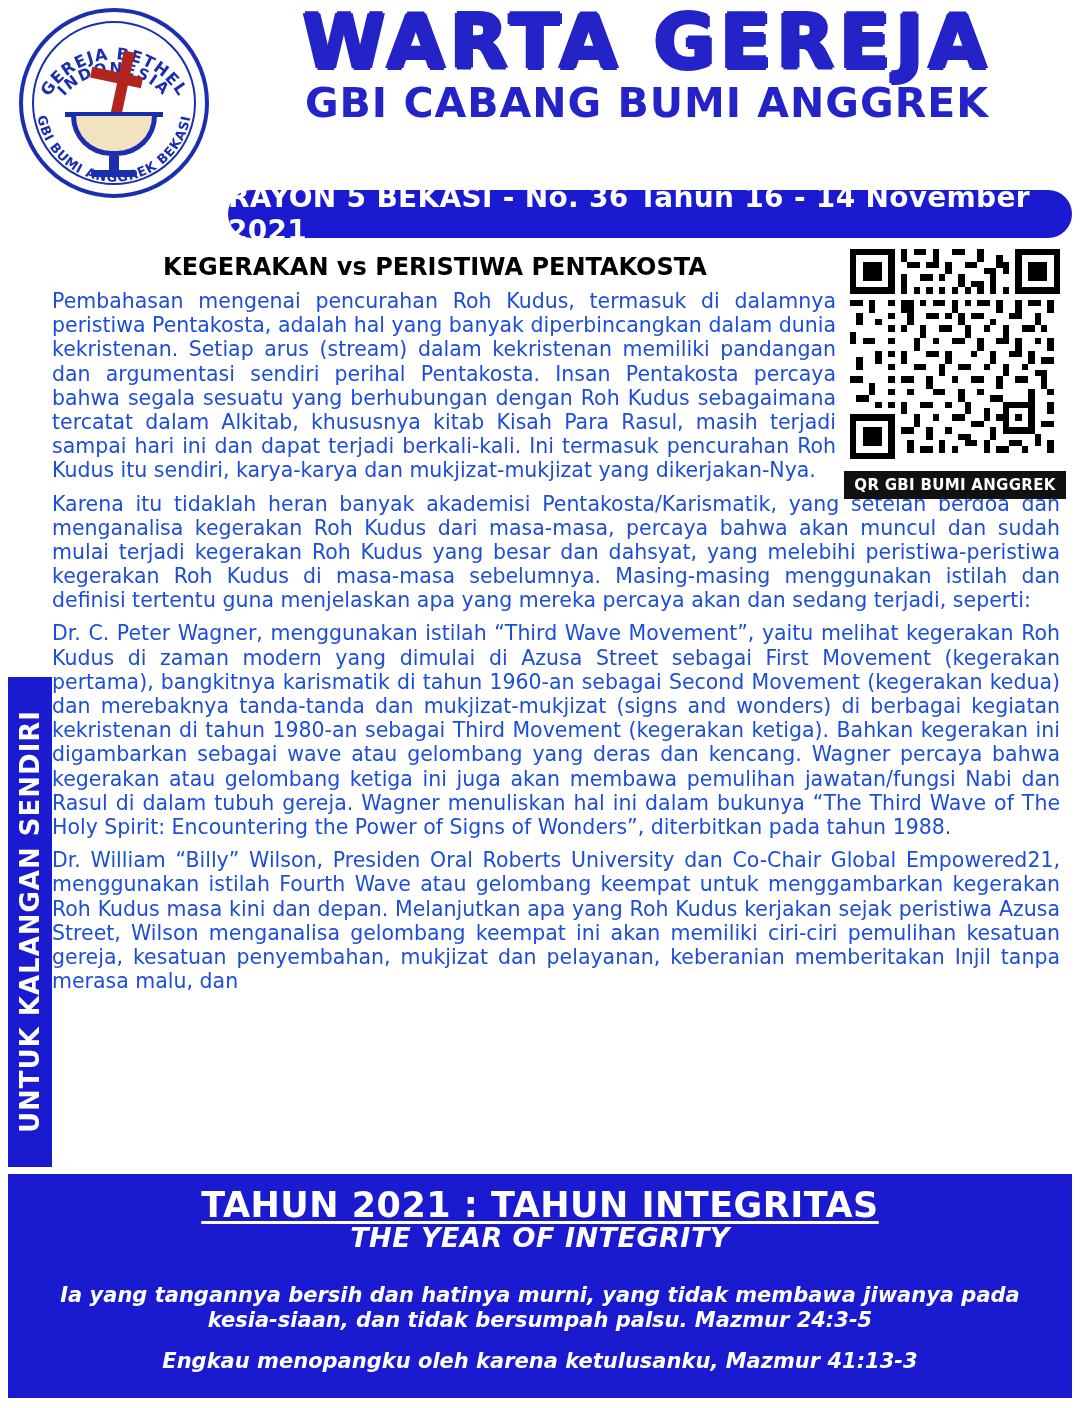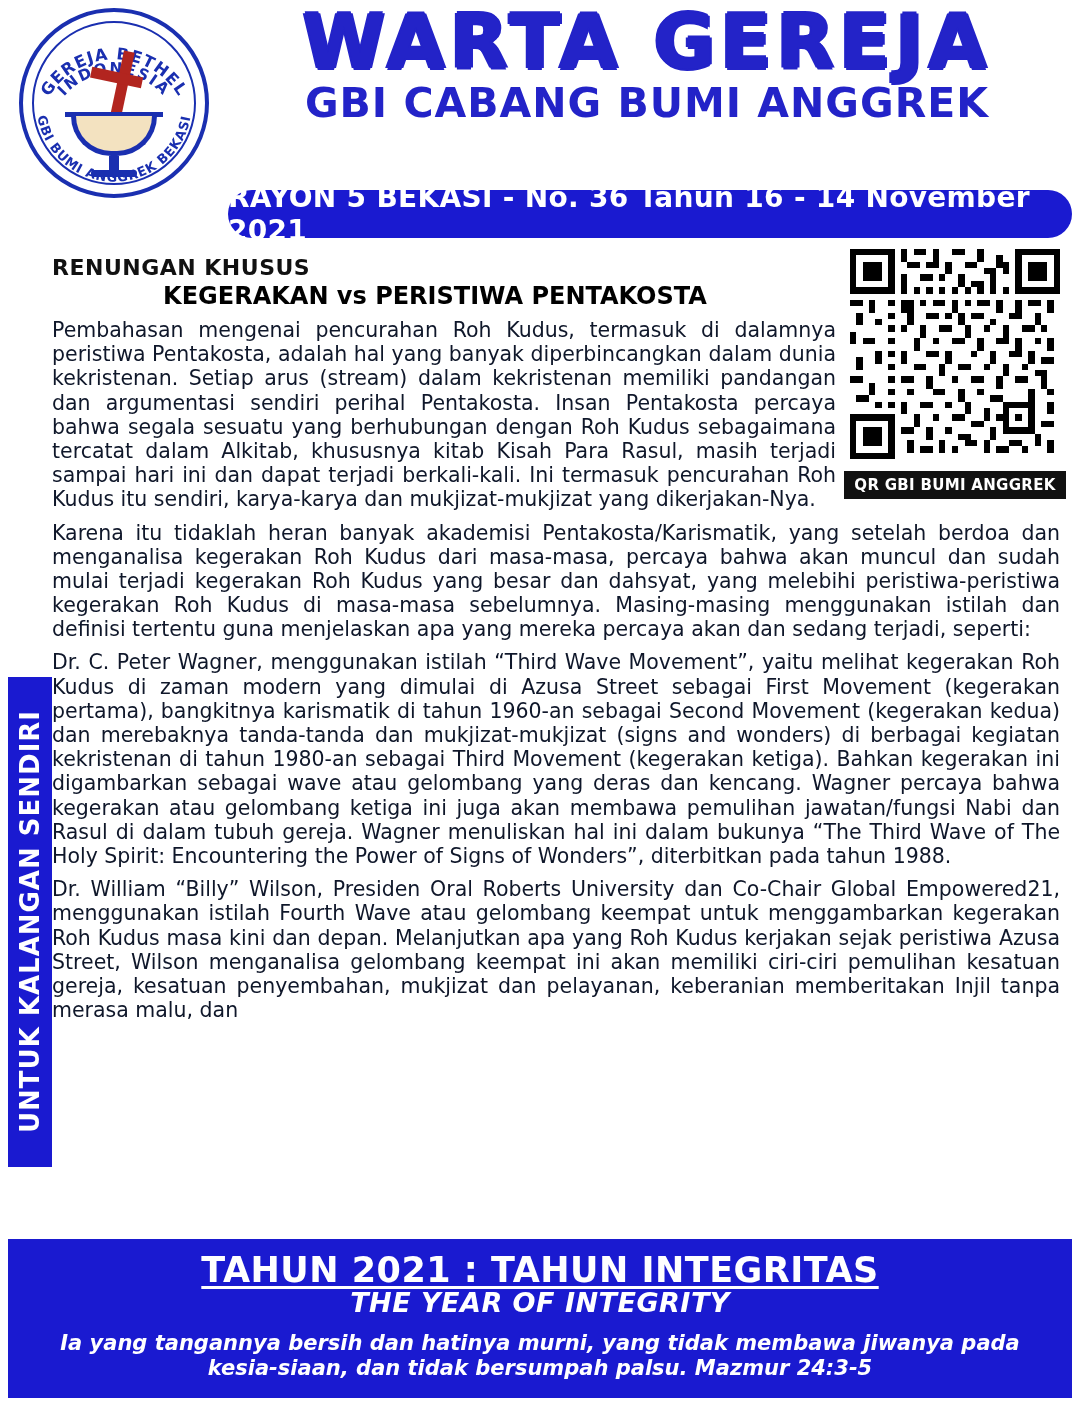--- a/index.html
+++ b/index.html
@@ -223,36 +223,36 @@
   }
 
   .text-col {
     margin-left: 40px;
     padding-right: 8px;
   }
   p.para {
     font-family: "DejaVu Sans", sans-serif;
     font-size: 20.5px;
     line-height: 1.18;
-    color: #0f172a;
+    color: #1d4ed8;
     margin: 0 0 9px 0;
     text-align: justify;
     text-justify: inter-word;
   }
   p.para.wrap-qr {
     padding-right: 224px;
   }
   .b { font-weight: normal; }
 
   
   .footer {
     position: absolute;
     left: 8px; right: 8px;
     bottom: 10px;
-    height: 159px;
+    height: 224px;
     background: #1a1ad0;
     color: #fff;
     padding: 12px 20px 10px 20px;
     text-align: center;
   }
   .footer-title {
     font-family: "DejaVu Sans", sans-serif;
     font-weight: bold;
     font-size: 35px;
     letter-spacing: 0.5px;
@@ -268,21 +268,21 @@
     letter-spacing: 0.5px;
     line-height: 1.1;
     margin-top: -2px;
   }
   .footer-verse {
     font-family: "DejaVu Sans", sans-serif;
     font-weight: bold;
     font-style: italic;
     font-size: 21px;
     line-height: 1.2;
-    margin-top: 13px;
+    margin-top: 30px;
     padding: 0 10px;
   }
   .footer-verse2 {
     font-family: "DejaVu Sans", sans-serif;
     font-weight: bold;
     font-style: italic;
     font-size: 21px;
     line-height: 1.2;
     margin-top: 16px;
   }
@@ -504,21 +504,20 @@
           <rect x="31" y="30" width="1" height="2"></rect>
         </g>
       </svg>
       <div class="qr-caption">QR GBI BUMI ANGGREK</div>
     </div>
 
     <div class="side-label">
       <span>UNTUK KALANGAN SENDIRI</span>
     </div>
 
-    <div class="kicker">RENUNGAN KHUSUS</div>
     <div class="article-title">KEGERAKAN vs PERISTIWA PENTAKOSTA</div>
 
     <div class="text-col">
       <p class="para wrap-qr">Pembahasan mengenai pencurahan Roh Kudus, termasuk di dalamnya peristiwa Pentakosta, adalah hal yang banyak diperbincangkan dalam dunia kekristenan. Setiap arus (stream) dalam kekristenan memiliki pandangan dan argumentasi sendiri perihal Pentakosta. Insan Pentakosta percaya bahwa segala sesuatu yang berhubungan dengan Roh Kudus sebagaimana tercatat dalam Alkitab, khususnya kitab Kisah Para Rasul, masih terjadi sampai hari ini dan dapat terjadi berkali-kali. Ini termasuk pencurahan Roh Kudus itu sendiri, karya-karya dan mukjizat-mukjizat yang dikerjakan-Nya.</p>
       <p class="para">Karena itu tidaklah heran banyak akademisi Pentakosta/Karismatik, yang setelah berdoa dan menganalisa kegerakan Roh Kudus dari masa-masa, percaya bahwa akan muncul dan sudah mulai terjadi kegerakan Roh Kudus yang besar dan dahsyat, yang melebihi peristiwa-peristiwa kegerakan Roh Kudus di masa-masa sebelumnya. Masing-masing menggunakan istilah dan definisi tertentu guna menjelaskan apa yang mereka percaya akan dan sedang terjadi, seperti:</p>
       <p class="para"><span class="b">Dr. C. Peter Wagner</span><span>, menggunakan istilah “Third Wave Movement”, yaitu melihat kegerakan Roh Kudus di zaman modern yang dimulai di Azusa Street sebagai First Movement (kegerakan pertama), bangkitnya karismatik di tahun 1960-an sebagai Second Movement (kegerakan kedua) dan merebaknya tanda-tanda dan mukjizat-mukjizat (signs and wonders) di berbagai kegiatan kekristenan di tahun 1980-an sebagai Third Movement (kegerakan ketiga). Bahkan kegerakan ini digambarkan sebagai wave atau gelombang yang deras dan kencang. Wagner percaya bahwa kegerakan atau gelombang ketiga ini juga akan membawa pemulihan jawatan/fungsi Nabi dan Rasul di dalam tubuh gereja. Wagner menuliskan hal ini dalam bukunya “The Third Wave of The Holy Spirit: Encountering the Power of Signs of Wonders”, diterbitkan pada tahun 1988.</span></p>
       <p class="para"><span class="b">Dr. William “Billy” Wilson</span><span>, Presiden Oral Roberts University dan Co-Chair Global Empowered21, menggunakan istilah Fourth Wave atau gelombang keempat untuk menggambarkan kegerakan Roh Kudus masa kini dan depan. Melanjutkan apa yang Roh Kudus kerjakan sejak peristiwa Azusa Street, Wilson menganalisa gelombang keempat ini akan memiliki ciri-ciri pemulihan kesatuan gereja, kesatuan penyembahan, mukjizat dan pelayanan, keberanian memberitakan Injil tanpa merasa malu, dan</span></p>
     </div>
   </div>
 

